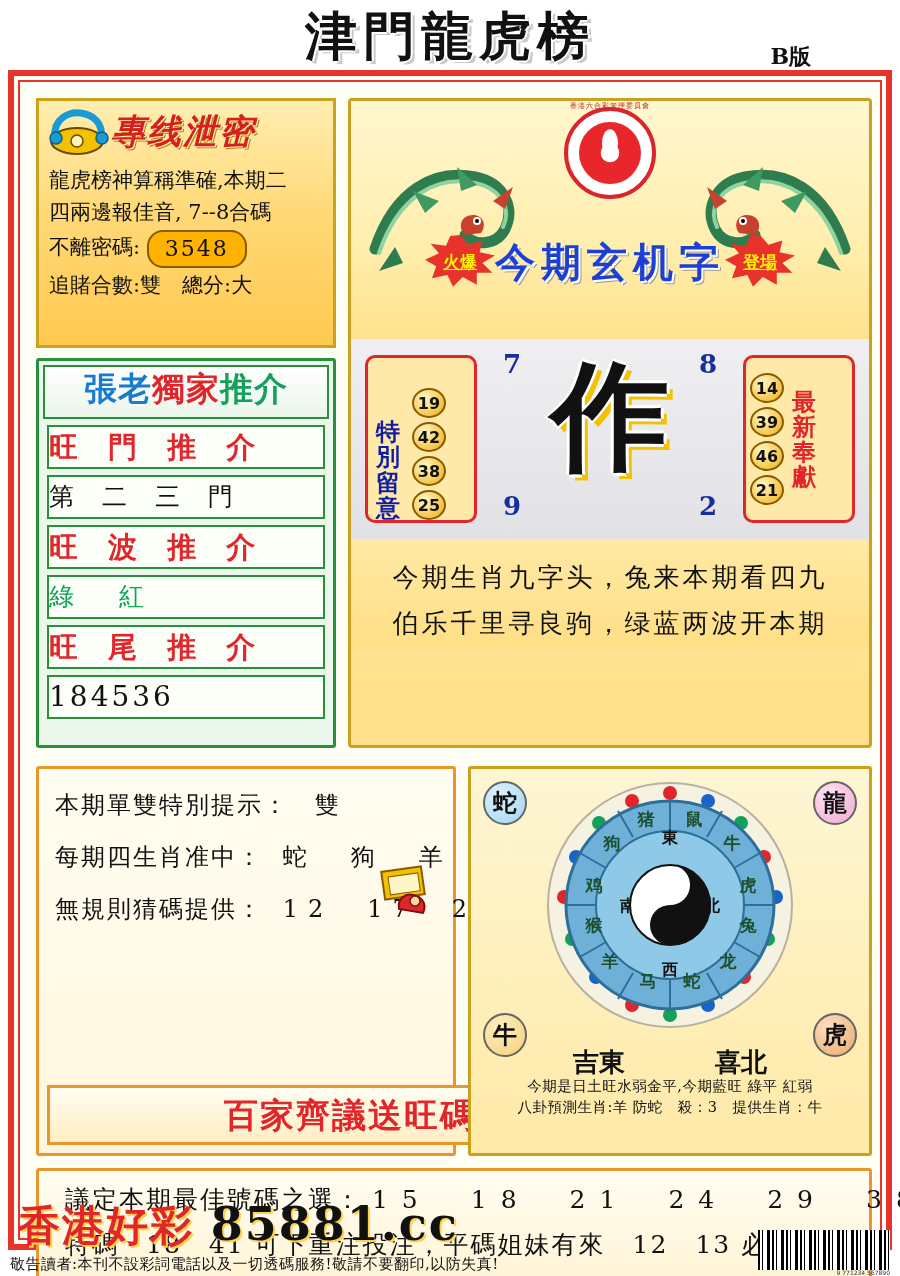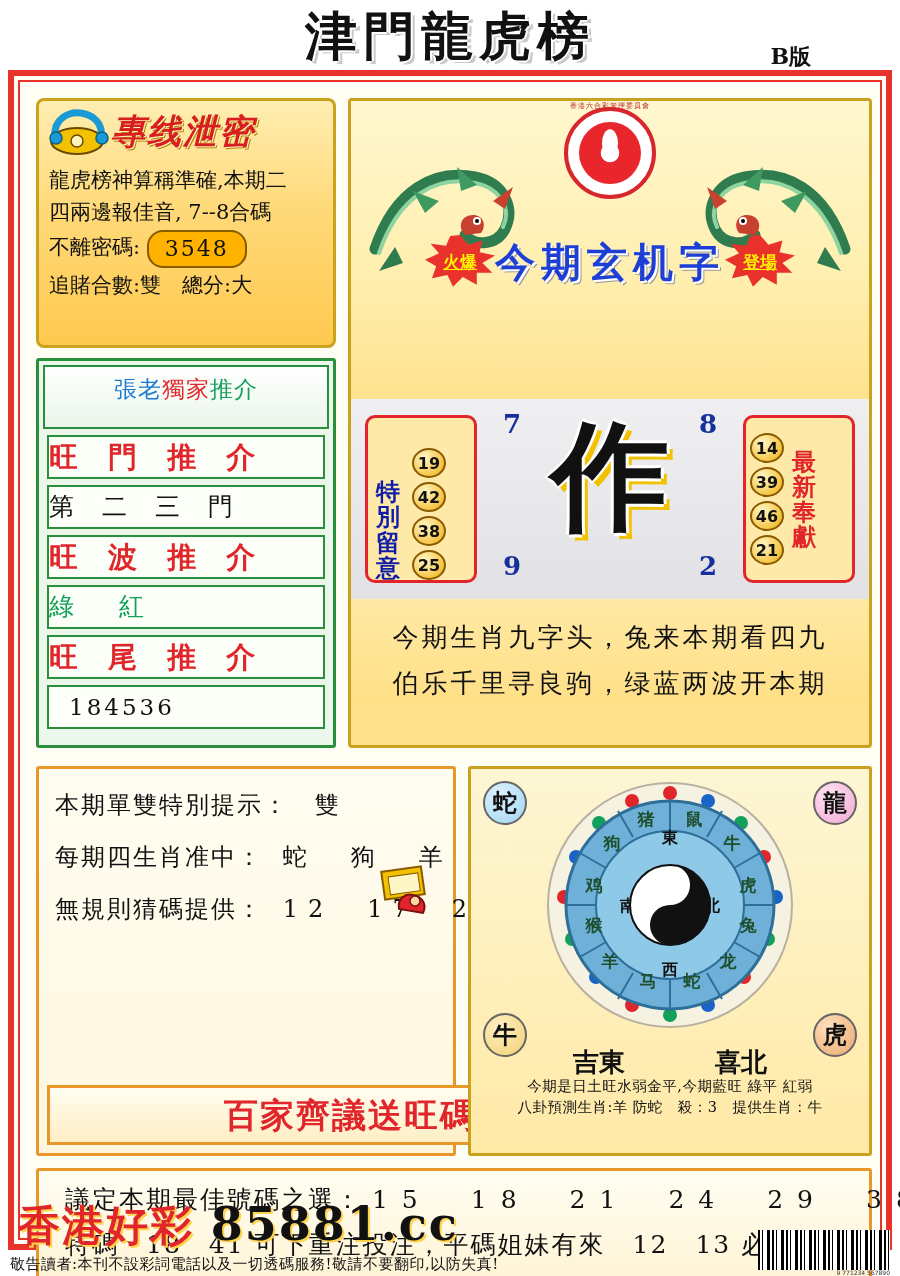--- a/index.html
+++ b/index.html
@@ -42,21 +42,21 @@
     font-size:22px; font-weight:bold; color:#111;
     font-family:"DejaVu Serif", serif;
   }
   
   .blk{ position:absolute; }
   
   #hotline{
     left:22px; top:22px; width:300px; height:250px;
     border:3px solid #caa21d;
     background:linear-gradient(180deg,#ffeeb2 0%,#ffd978 45%,#ffc94f 100%);
-    border-radius:8px;
+    border-radius:0;
   }
   .hotline-head{
     position:relative; height:62px;
   }
   .phone-icon{
     position:absolute; left:8px; top:6px; width:62px; height:50px;
   }
   .hotline-title{
     position:absolute; left:72px; top:8px;
     font-family:"DejaVu Serif", serif;
@@ -82,53 +82,53 @@
     vertical-align:middle;
   }
   
   #zhanglao{
     left:22px; top:282px; width:300px; height:390px;
     border:3px solid #2a8f3c;
     background:#eaf7ea;
     border-radius:3px;
   }
   .zl-head{
-    height:64px; margin:4px;
+    height:54px; margin:4px;
     background:linear-gradient(180deg,#ffffff,#eaf5ea);
     border:2px solid #2a8f3c;
     text-align:center;
     font-family:"DejaVu Serif", serif;
-    font-size:23px; font-weight:normal;
+    font-size:33px; font-weight:bold;
     line-height:44px;
     letter-spacing:1px;
   }
   .zl-head .c1{color:#1a7ad1;}
   .zl-head .c2{color:#e0262b;}
   .zl-head .c3{color:#12a05a;}
   .zl-row{
     margin:6px 8px; height:44px; line-height:40px;
     border:2px solid #2a8f3c;
     background:#fbfff8;
     text-align:left;
     font-family:"DejaVu Serif", serif;
   }
   .zl-row.label{ font-size:29px; font-weight:bold; color:#e0262b; letter-spacing:10px; }
   .zl-row.value{ font-size:25px; color:#111; letter-spacing:10px; }
   .zl-row.value.green{ color:#12a05a; }
-  .zl-row.value.num{ letter-spacing:3px; font-size:23px;padding-left:20px; }
+  .zl-row.value.num{ letter-spacing:3px; font-size:28px; }
   
   #mystic{
     left:334px; top:22px; width:524px; height:650px;
     border:3px solid #caa21d;
     background:linear-gradient(180deg,#fdf3c8 0%,#ffe9a0 40%,#ffe08a 100%);
     border-radius:4px;
     overflow:hidden;
   }
   .dragon-band{
-    position:relative; height:298px;
+    position:relative; height:238px;
     background:linear-gradient(180deg,#fff7cf 0%, #ffeeae 60%, #ffe28f 100%);
   }
   .hk-emblem{
     position:absolute; left:50%; transform:translateX(-50%); top:6px;
     width:92px; height:92px; border-radius:50%;
     background:#fff;
     border:4px solid #d9262c;
     display:flex; align-items:center; justify-content:center;
   }
   .hk-emblem .petals{

